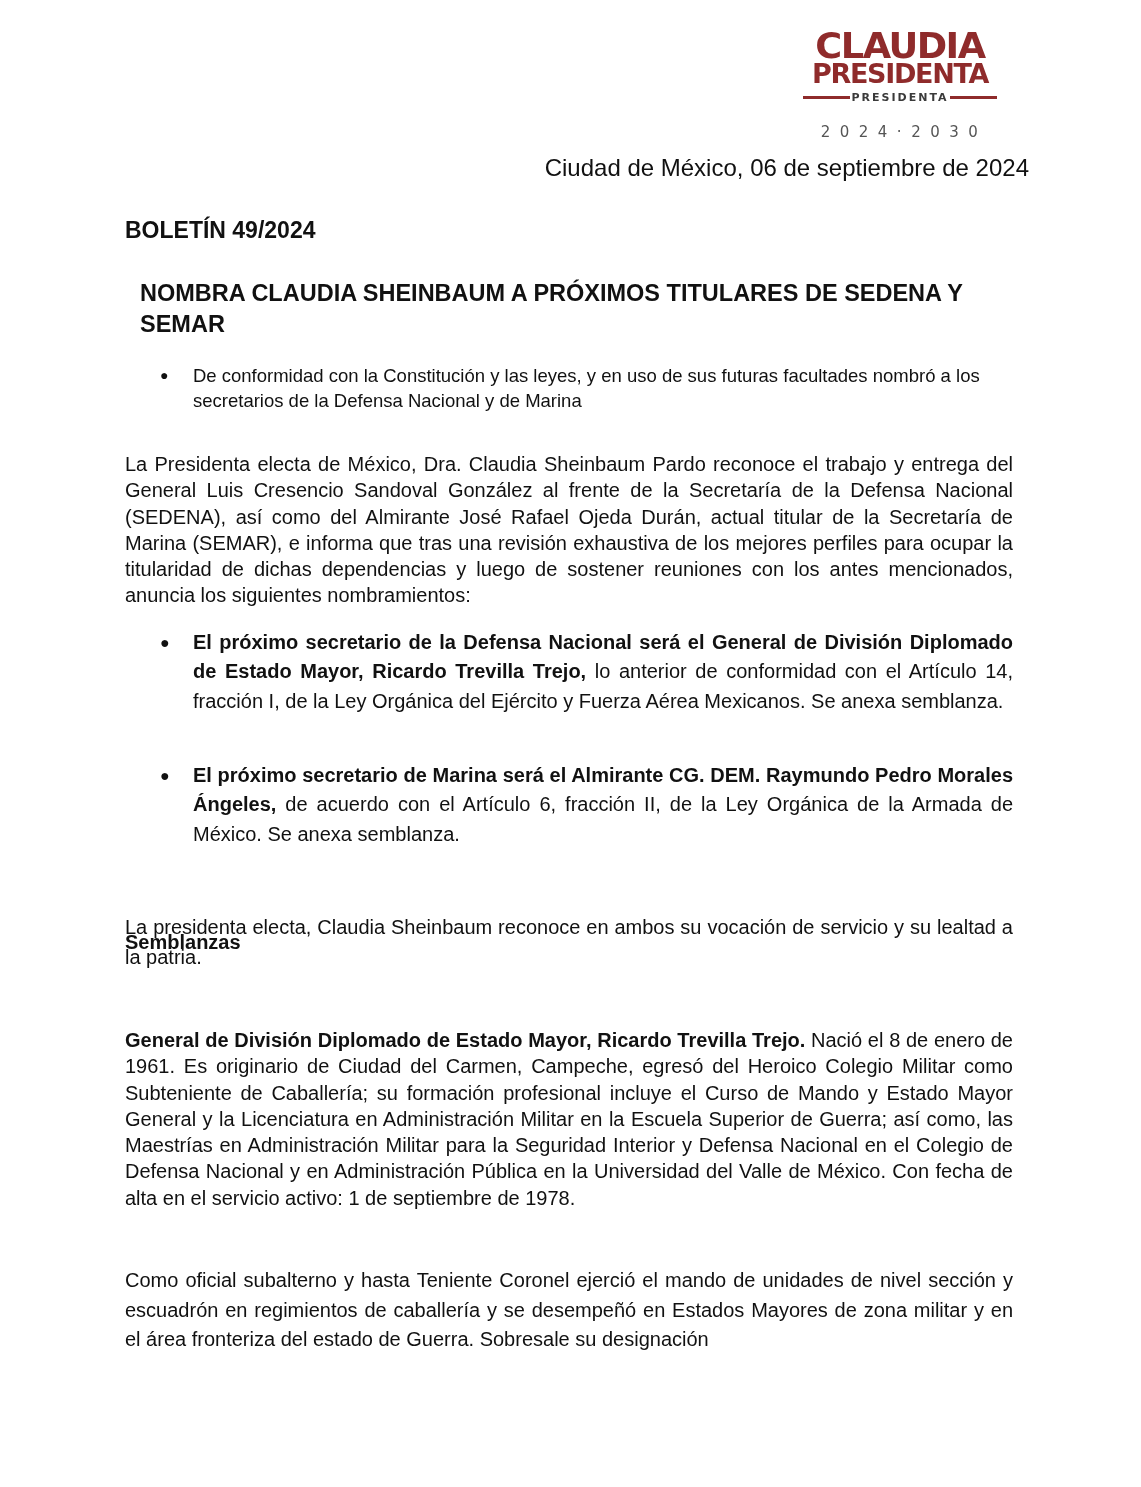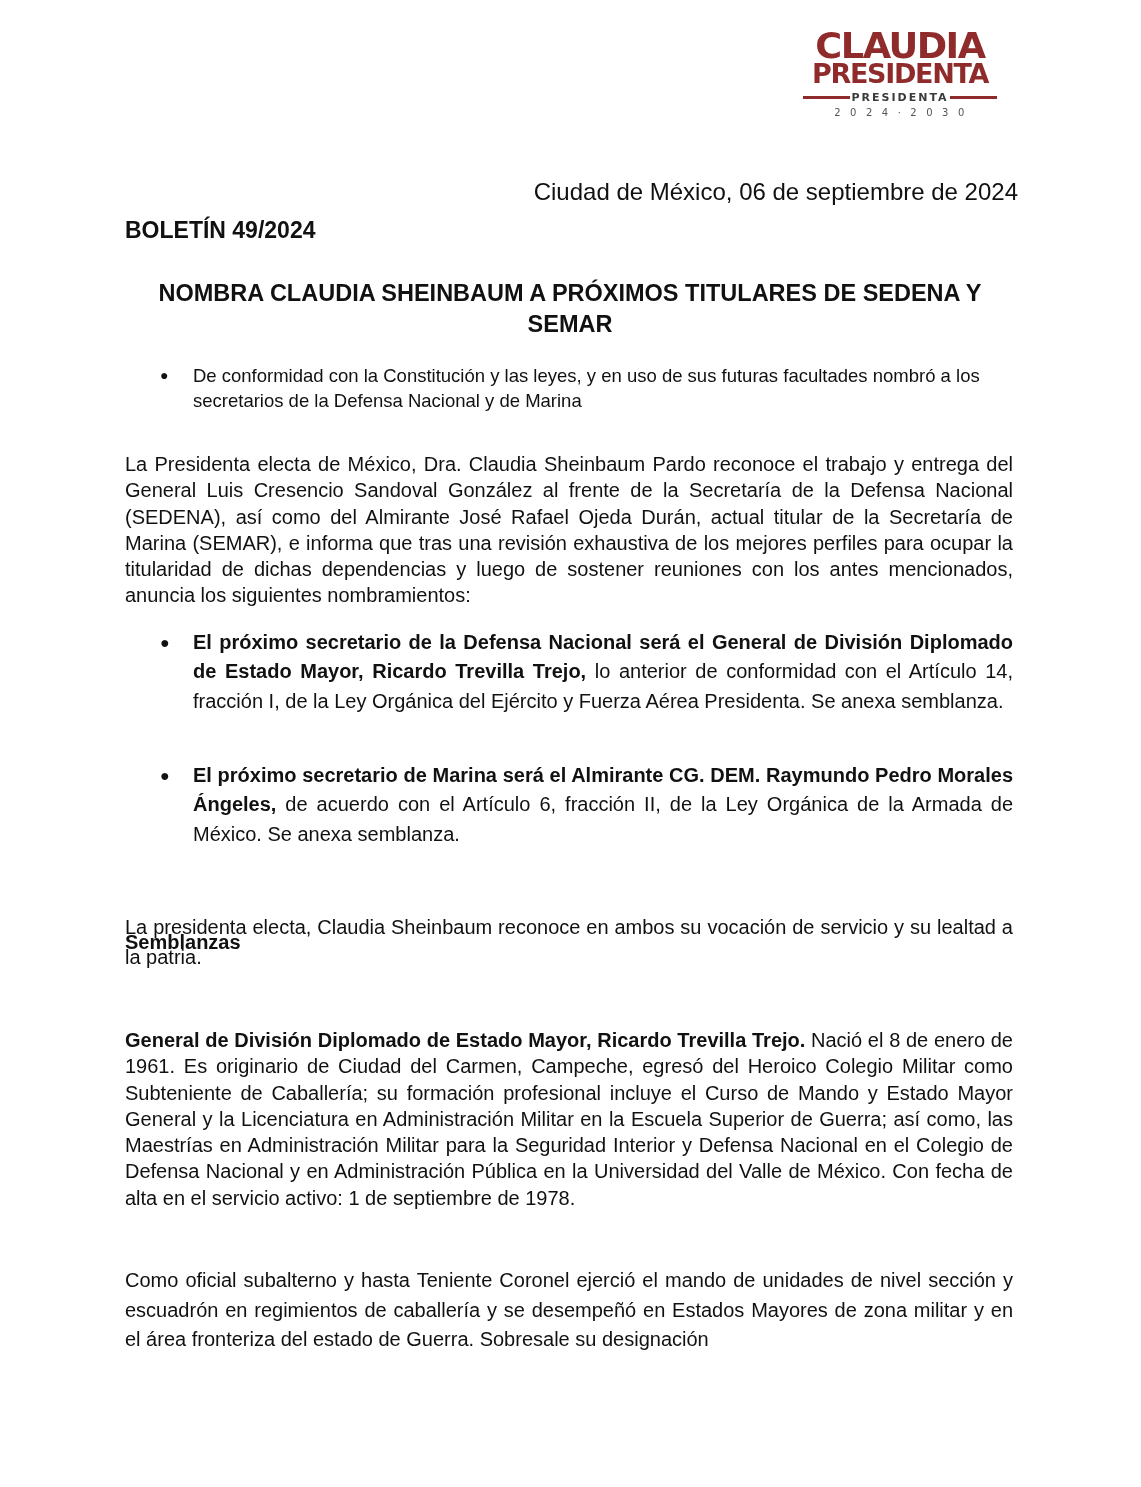--- a/index.html
+++ b/index.html
@@ -52,47 +52,46 @@
   }
   .logo-presidenta-text {
     font-family: "DejaVu Sans", sans-serif;
     font-weight: bold;
     font-size: 11px;
     letter-spacing: 2px;
     color: #3a3a3a;
   }
   .logo-years {
     font-family: "DejaVu Sans", sans-serif;
-    font-size: 10px;
+    font-size: 15px;
     letter-spacing: 9.5px;
     color: #555555;
-    margin-top: 3px;
+    margin-top: 19px;
     padding-left: 8px;
   }
   .date {
     position: absolute;
-    right: 123px;
+    right: 112px;
     top: 154px;
     font-size: 24px;
     color: #111;
-    margin-top: 24px;
   }
   .bulletin {
     position: absolute;
     left: 125px;
     top: 217px;
     font-size: 23px;
     font-weight: bold;
   }
   .title {
     position: absolute;
     left: 140px;
     width: 860px;
     top: 278px;
-    text-align: center;
+    text-align: left;
     font-size: 23.5px;
     line-height: 31px;
     font-weight: bold;
   }
   .summary {
     position: absolute;
     left: 160px;
     top: 363px;
     width: 820px;
   }
@@ -167,21 +166,21 @@
   <div class="bullet-row">
     <span class="dot">●</span>
     <span class="text">De conformidad con la Constitución y las leyes, y en uso de sus futuras facultades nombró a los secretarios de la Defensa Nacional y de Marina</span>
   </div>
 </div>
 
 <div class="para" style="top:451px;">La Presidenta electa de México, Dra. Claudia Sheinbaum Pardo reconoce el trabajo y entrega del General Luis Cresencio Sandoval González al frente de la Secretaría de la Defensa Nacional (SEDENA), así como del Almirante José Rafael Ojeda Durán, actual titular de la Secretaría de Marina (SEMAR), e informa que tras una revisión exhaustiva de los mejores perfiles para ocupar la titularidad de dichas dependencias y luego de sostener reuniones con los antes mencionados, anuncia los siguientes nombramientos:</div>
 
 <div class="item" style="top:628px;">
   <span class="dot">●</span>
-  <span class="text"><span class="bold">El próximo secretario de la Defensa Nacional será el General de División Diplomado de Estado Mayor, Ricardo Trevilla Trejo,</span><span> lo anterior de conformidad con el Artículo 14, fracción I, de la Ley Orgánica del Ejército y Fuerza Aérea Presidenta. Se anexa semblanza.</span></span>
+  <span class="text"><span class="bold">El próximo secretario de la Defensa Nacional será el General de División Diplomado de Estado Mayor, Ricardo Trevilla Trejo,</span><span> lo anterior de conformidad con el Artículo 14, fracción I, de la Ley Orgánica del Ejército y Fuerza Aérea Mexicanos. Se anexa semblanza.</span></span>
 </div>
 
 <div class="item" style="top:761px;">
   <span class="dot">●</span>
   <span class="text"><span class="bold">El próximo secretario de Marina será el Almirante CG. DEM. Raymundo Pedro Morales Ángeles,</span><span> de acuerdo con el Artículo 6, fracción II, de la Ley Orgánica de la Armada de México. Se anexa semblanza.</span></span>
 </div>
 
 <div class="para" style="top:912px; line-height:30px;">La presidenta electa, Claudia Sheinbaum reconoce en ambos su vocación de servicio y su lealtad a la patria.</div>
 
 <div class="heading">Semblanzas</div>

